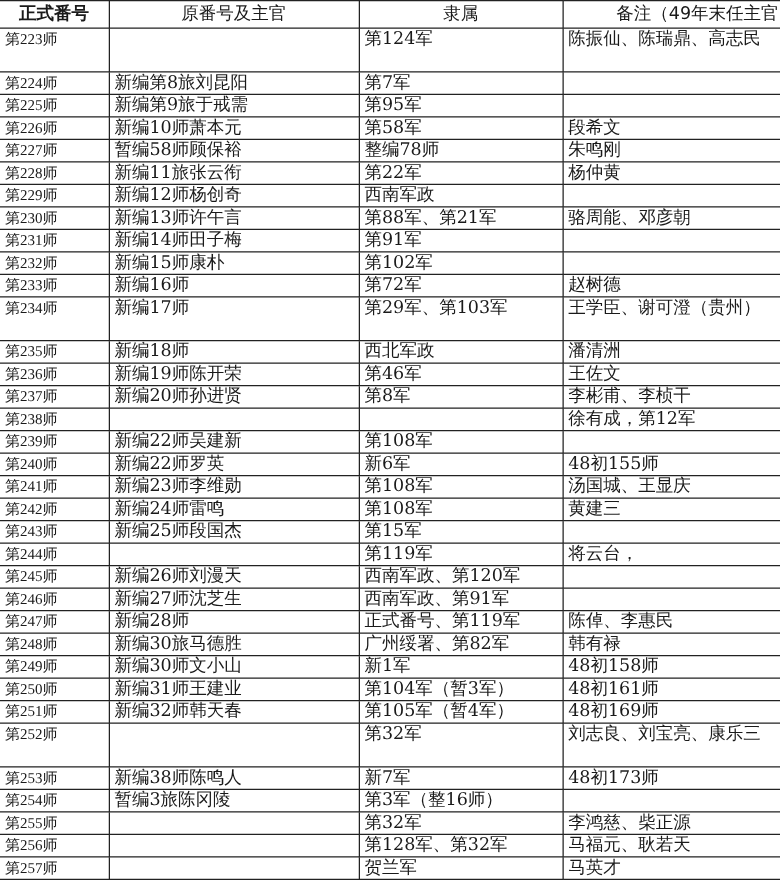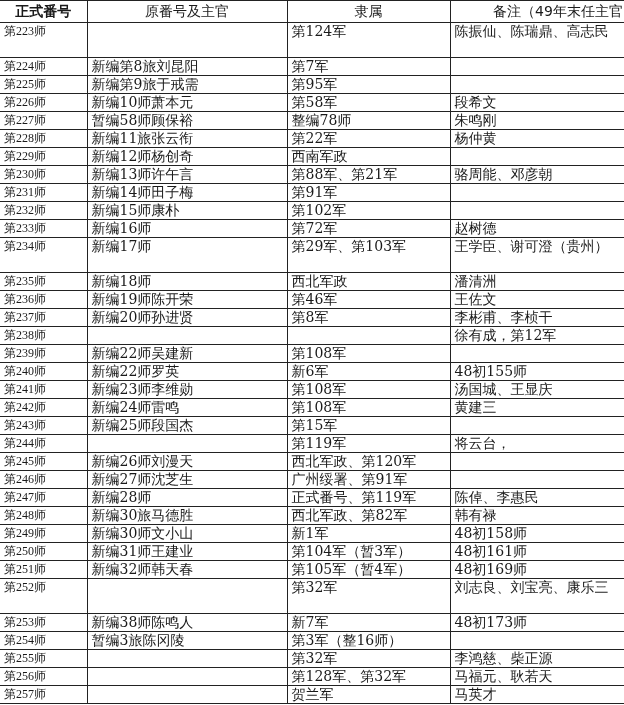--- a/index.html
+++ b/index.html
@@ -203,39 +203,39 @@
       </tr>
       <tr class="r1">
         <td class="c0">第244师</td>
         <td class="c1"></td>
         <td class="c2">第119军</td>
         <td class="c3">将云台，</td>
       </tr>
       <tr class="r1">
         <td class="c0">第245师</td>
         <td class="c1">新编26师刘漫天</td>
-        <td class="c2">西北军政、第120军</td>
+        <td class="c2">西南军政、第120军</td>
         <td class="c3"></td>
       </tr>
       <tr class="r1">
         <td class="c0">第246师</td>
         <td class="c1">新编27师沈芝生</td>
-        <td class="c2">广州绥署、第91军</td>
+        <td class="c2">西南军政、第91军</td>
         <td class="c3"></td>
       </tr>
       <tr class="r1">
         <td class="c0">第247师</td>
         <td class="c1">新编28师</td>
         <td class="c2">正式番号、第119军</td>
         <td class="c3">陈倬、李惠民</td>
       </tr>
       <tr class="r1">
         <td class="c0">第248师</td>
         <td class="c1">新编30旅马德胜</td>
-        <td class="c2">西北军政、第82军</td>
+        <td class="c2">广州绥署、第82军</td>
         <td class="c3">韩有禄</td>
       </tr>
       <tr class="r1">
         <td class="c0">第249师</td>
         <td class="c1">新编30师文小山</td>
         <td class="c2">新1军</td>
         <td class="c3">48初158师</td>
       </tr>
       <tr class="r1">
         <td class="c0">第250师</td>

